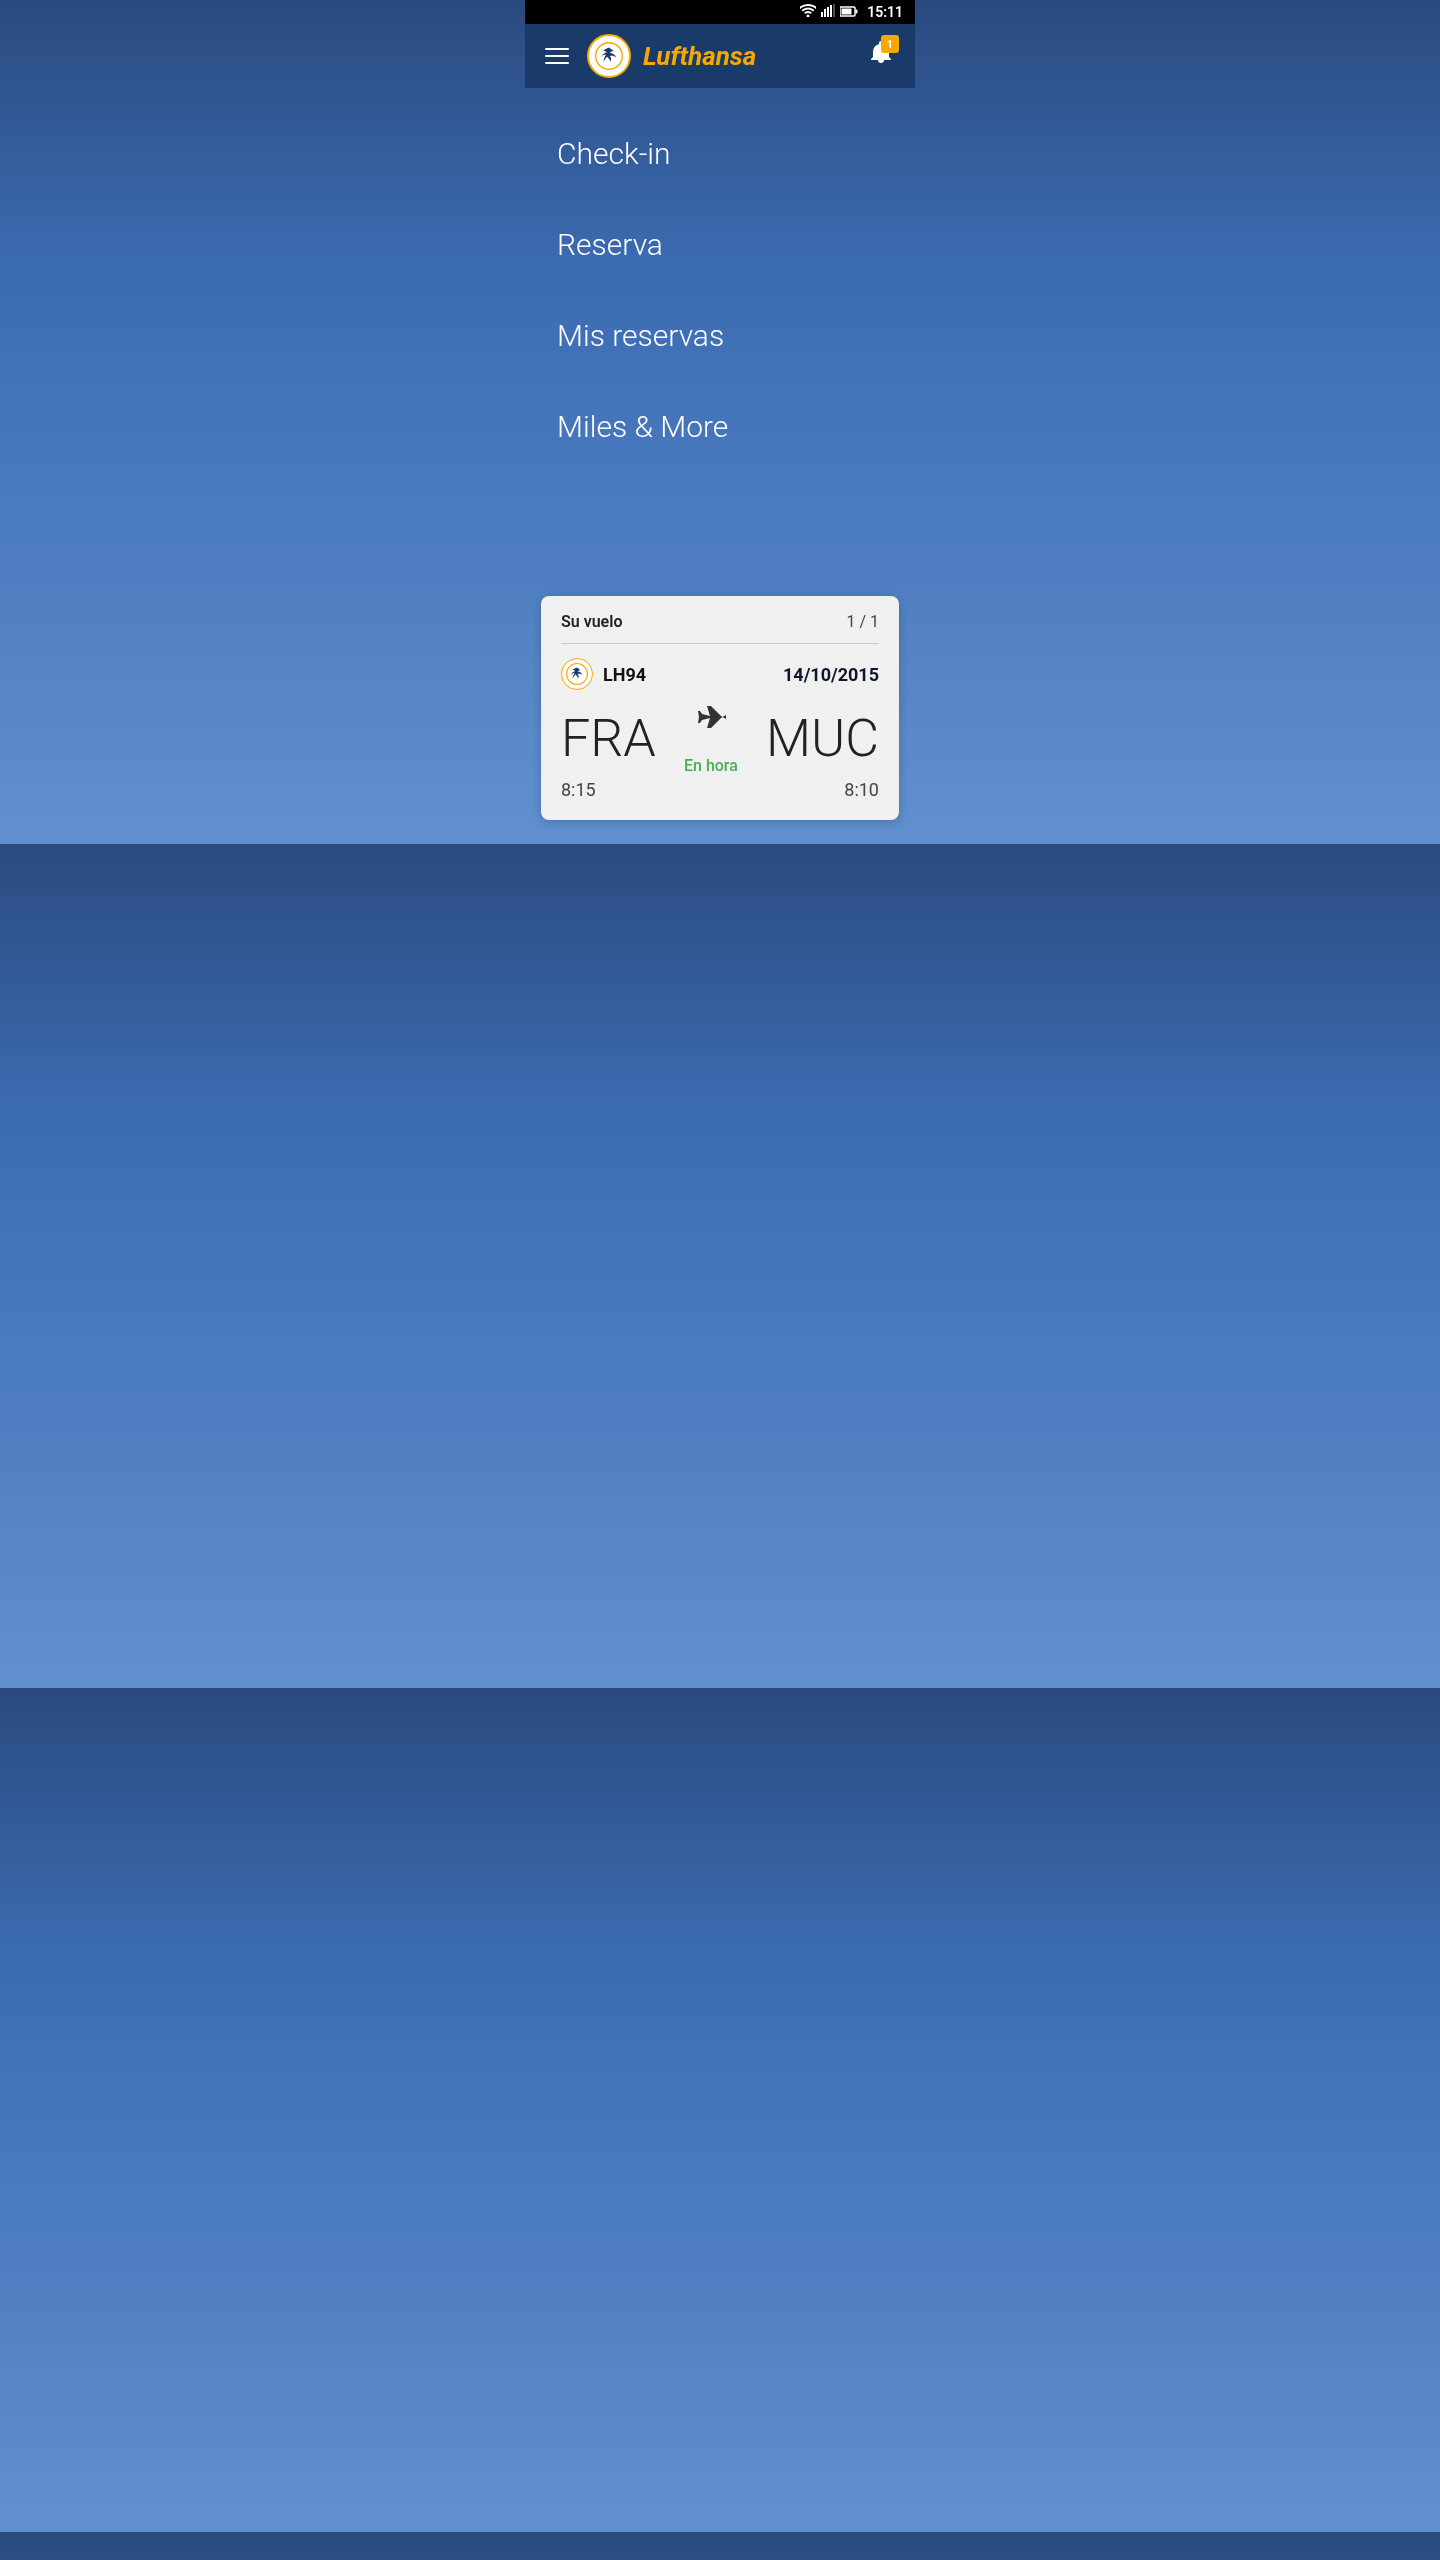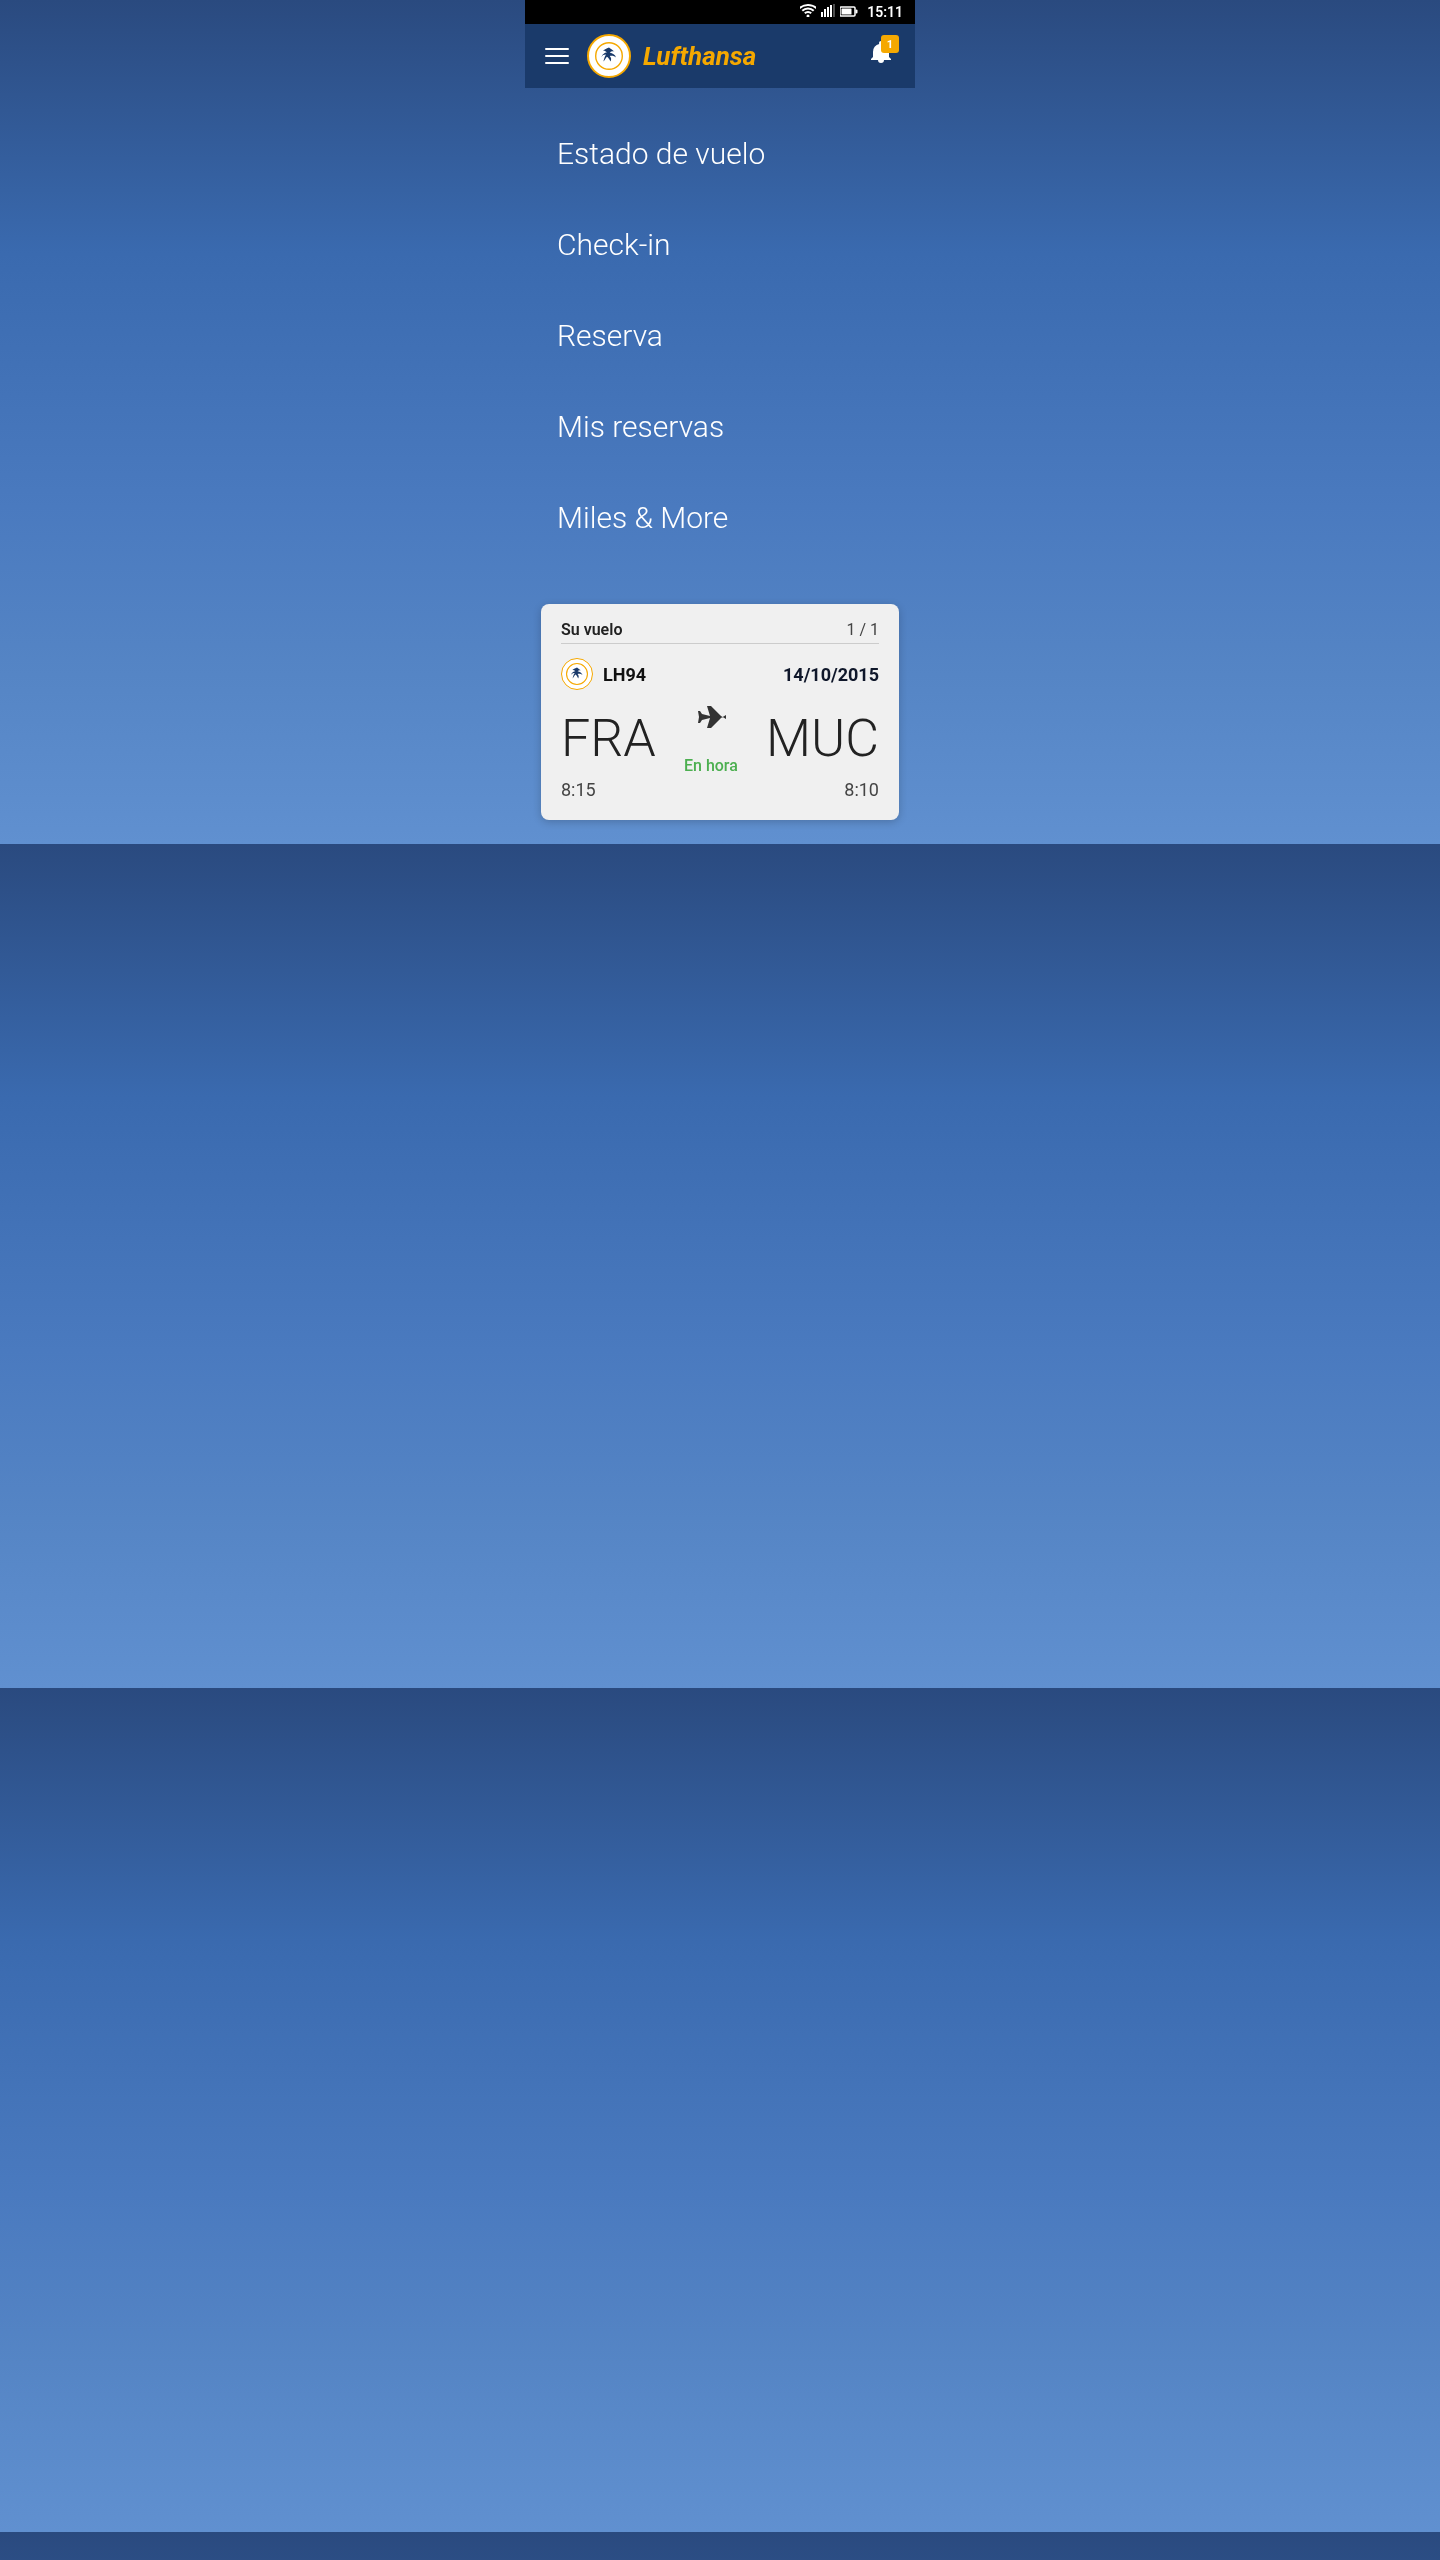--- a/index.html
+++ b/index.html
@@ -150,21 +150,21 @@
       border-radius: 8px;
       margin: 0 16px 24px 16px;
       padding: 16px 20px 20px 20px;
       box-shadow: 0 2px 8px rgba(0,0,0,0.2);
     }
 
     .flight-card-header {
       display: flex;
       justify-content: space-between;
       align-items: center;
-      margin-bottom: 4px;
+      margin-bottom: 12px;
     }
 
     .su-vuelo {
       font-size: 16px;
       font-weight: 600;
       color: #222;
     }
 
     .flight-counter {
       font-size: 16px;
@@ -325,23 +325,20 @@
     <span class="notification-badge">1</span>
     <span class="bell-icon">
       <svg width="28" height="28" viewBox="0 0 28 28" fill="white">
         <path d="M14 2a2 2 0 0 0-2 2c0 .3.1.6.2.9A8 8 0 0 0 6 13v5l-2 2v1h20v-1l-2-2v-5a8 8 0 0 0-6.2-7.8c.1-.3.2-.6.2-.9a2 2 0 0 0-2-2zm0 22a3 3 0 0 0 3-3h-6a3 3 0 0 0 3 3z"></path>
       </svg>
     </span>
   </div>
 </div>
 
 <div class="main-menu">
-  <div class="menu-item">
-    <span>Estado de vuelo</span>
-  </div>
   <div class="menu-item">
     <span>Check-in</span>
   </div>
   <div class="menu-item">
     <span>Reserva</span>
   </div>
   <div class="menu-item">
     <span>Mis reservas</span>
   </div>
   <div class="menu-item">

